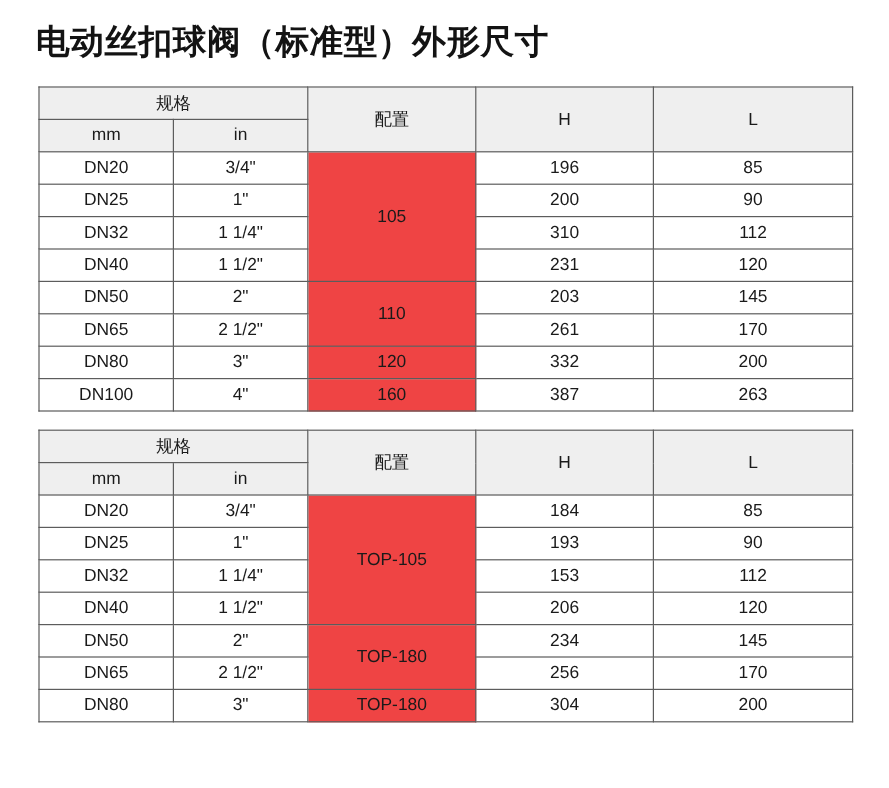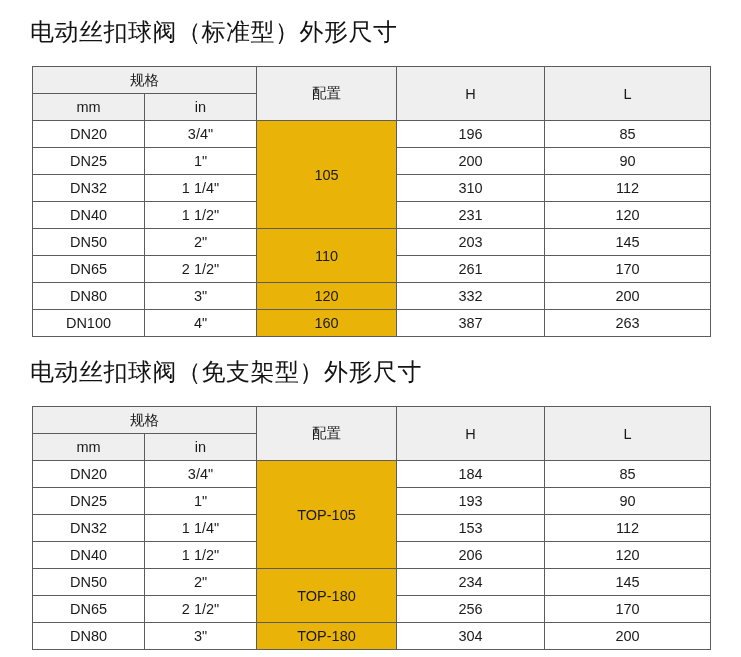--- a/index.html
+++ b/index.html
@@ -23,22 +23,22 @@
   }
   .section {
     position: absolute;
     left: 0;
     width: 741px;
   }
   .section-1 { top: 0; }
   .section-2 { top: 340px; }
 
   .title {
-    font-size: 24px;
-    font-weight: normal;
+    font-size: 28px;
+    font-weight: bold;
     letter-spacing: 0.5px;
     color: #131313;
     margin: 0;
     padding: 16px 0 0 30px;
     font-family: "Liberation Sans", sans-serif;
   }
 
   .table-wrap {
     padding: 18px 0 0 32px;
   }
@@ -66,21 +66,21 @@
     font-weight: normal;
   }
   table.dim-table thead th.spec-group {
     height: 26px;
     margin-left: 25px;
   }
   table.dim-table tbody td {
     background: #ffffff;
   }
   table.dim-table td.conf {
-    background: #eab308;
+    background: #ef4444;
   }
   .col-mm { width: 112px; }
   .col-in { width: 112px; }
   .col-conf { width: 140px; }
   .col-h { width: 148px; }
   .col-l { width: 166px; }
 </style>
 </head>
 <body>
 
@@ -161,21 +161,20 @@
             <td class="conf">160</td>
             <td>387</td>
             <td>263</td>
           </tr>
         </tbody>
       </table>
     </div>
   </div>
 
   <div class="section section-2">
-    <h1 class="title">电动丝扣球阀（免支架型）外形尺寸</h1>
     <div class="table-wrap">
       <table class="dim-table">
         <colgroup>
           <col class="col-mm">
             <col class="col-in">
             <col class="col-conf">
             <col class="col-h">
             <col class="col-l">
         </colgroup>
         <thead>

